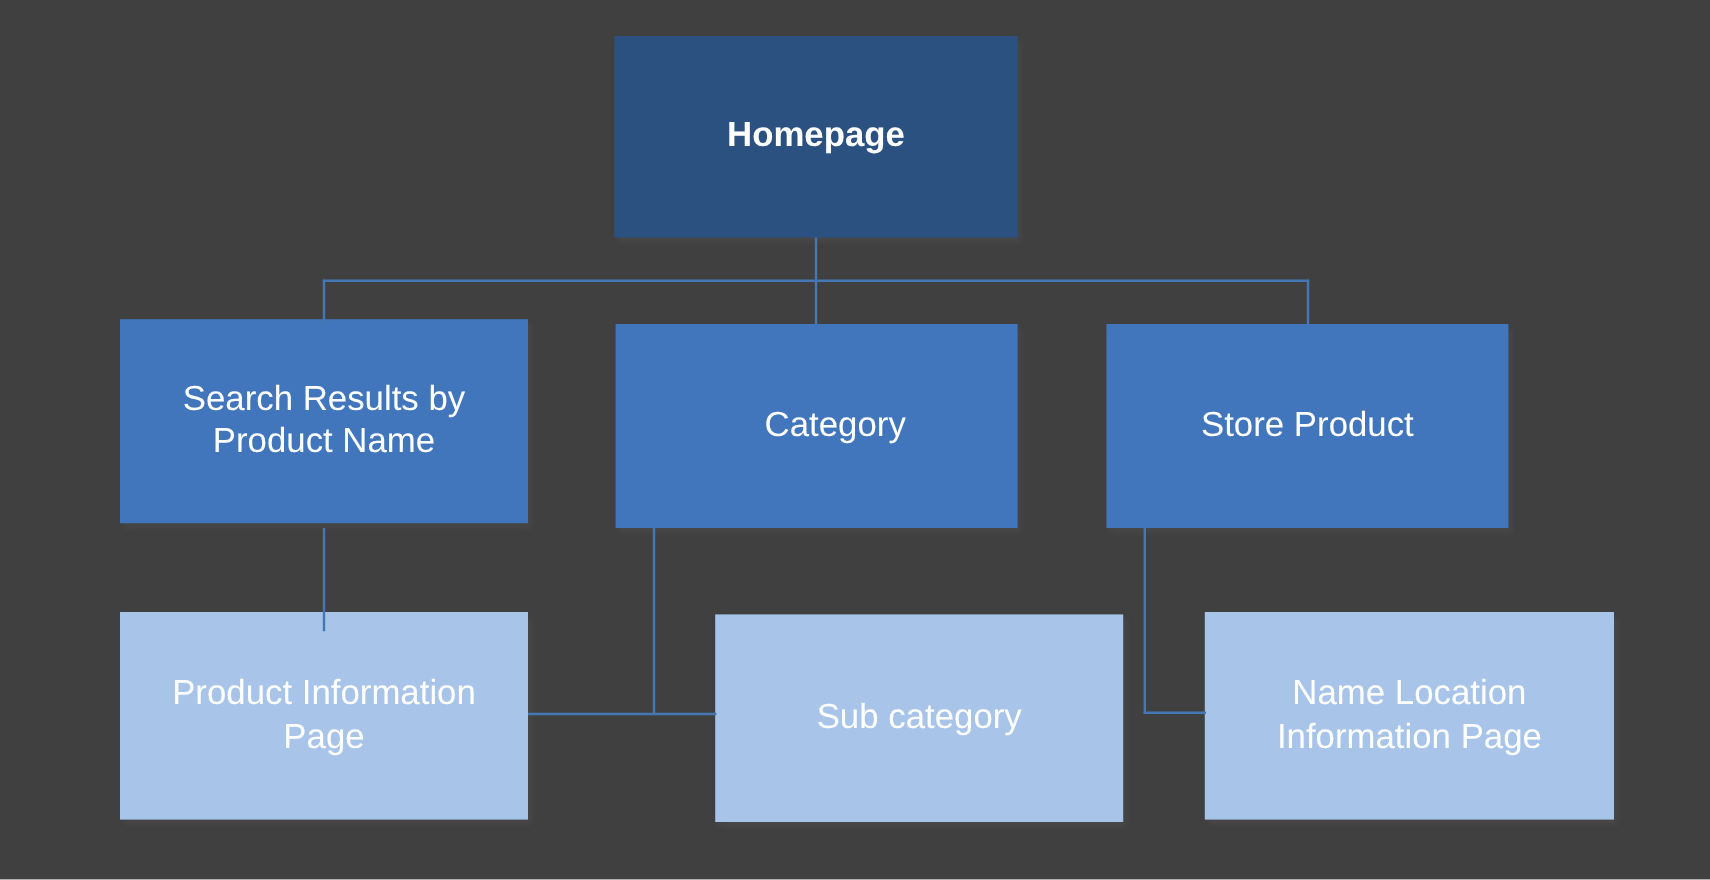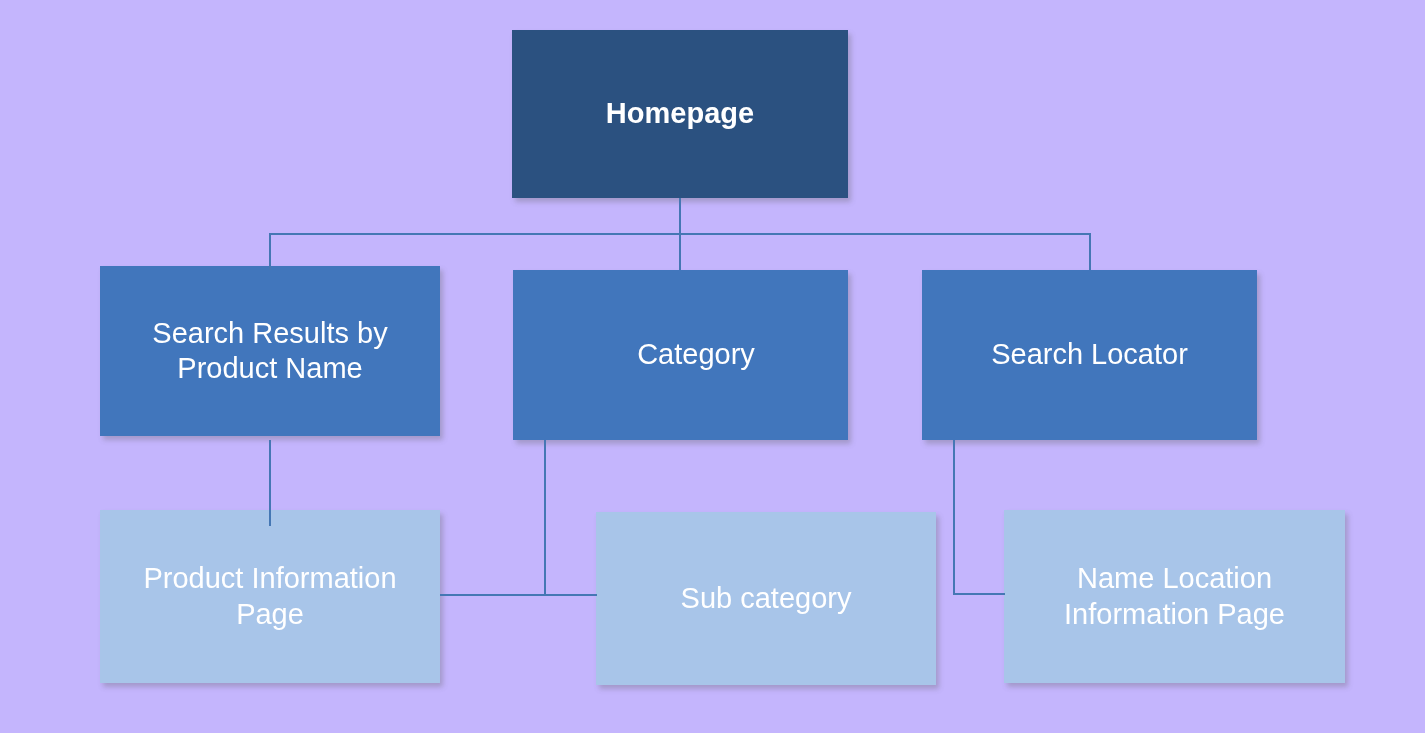--- a/index.html
+++ b/index.html
@@ -5,21 +5,21 @@
   html, body {
     margin: 0;
     padding: 0;
     background: #ffffff;
     font-family: "Liberation Sans", sans-serif;
   }
   .canvas {
     position: relative;
     width: 1425px;
     height: 733px;
-    background: #c4b5fd;
+    background: #404040;
     overflow: hidden;
   }
   .node {
     position: absolute;
     display: flex;
     align-items: center;
     justify-content: center;
     text-align: center;
     color: #ffffff;
     font-size: 29px;
@@ -73,21 +73,21 @@
 
   <div class="node level2" id="node-search-results">
     <span class="label">Search Results by Product Name</span>
   </div>
 
   <div class="node level2" id="node-category">
     <span class="label">Category</span>
   </div>
 
   <div class="node level2" id="node-store-locator">
-    <span class="label">Search Locator</span>
+    <span class="label">Store Product</span>
   </div>
 
   <div class="node level3" id="node-product-info">
     <span class="label">Product Information Page</span>
   </div>
 
   <div class="node level3" id="node-sub-category">
     <span class="label">Sub category</span>
   </div>
 

